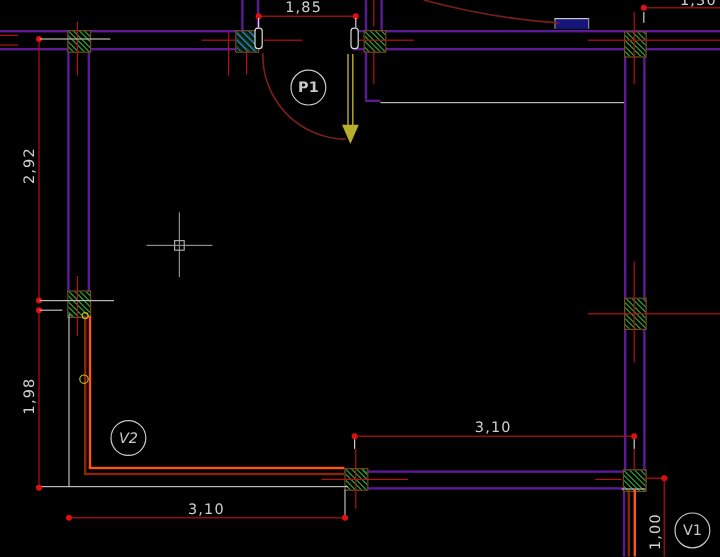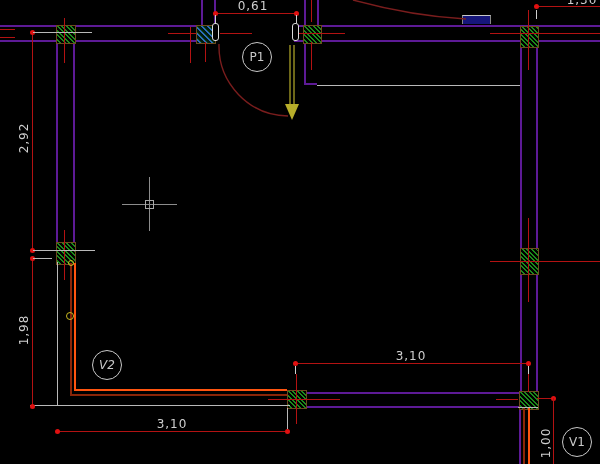--- a/index.html
+++ b/index.html
@@ -98,21 +98,21 @@
     <div class="hl red thin" style="left:268px;top:399px;width:72px;"></div>
     <div class="vl red" style="left:296px;top:374px;height:50px;width:1px;"></div>
     <div class="hl red thin" style="left:496px;top:399px;width:22px;"></div>
     <div class="vl red" style="left:528px;top:374px;height:18px;width:1px;"></div>
   </div>
 
   <div class="grp">
     <div class="jamb" style="left:212px;top:23px;"></div>
     <div class="jamb" style="left:292px;top:23px;"></div>
     <div class="stop"></div>
-    <div class="tag" style="left:242px;top:42px;">
+    <div class="tag" style="left:242px;top:58px;font-weight:bold;">
       <span>P1</span>
     </div>
   </div>
 
   <div class="grp">
     <div class="vl wdark" style="left:70px;top:263px;height:132px;"></div>
     <div class="hl wdark" style="left:70px;top:394px;width:217px;"></div>
     <div class="vl worg" style="left:74px;top:263px;height:127px;"></div>
     <div class="hl worg" style="left:74px;top:389px;width:213px;"></div>
     <div class="greyv vl" style="left:57px;top:262px;height:144px;"></div>
@@ -131,21 +131,21 @@
     </div>
   </div>
 
   <div class="grp">
 
     <div class="hl red thin" style="left:215px;top:13px;width:81px;"></div>
     <div class="dot" style="left:215px;top:13px;"></div>
     <div class="dot" style="left:296px;top:13px;"></div>
     <div class="tick" style="left:215px;top:15px;height:8px;"></div>
     <div class="tick" style="left:296px;top:15px;height:8px;"></div>
-    <div class="dimtxt" style="left:222px;top:-1px;width:62px;">0,61</div>
+    <div class="dimtxt" style="left:222px;top:-1px;width:62px;">1,85</div>
 
     <div class="hl red thin" style="left:536px;top:6px;width:64px;"></div>
     <div class="dot" style="left:536px;top:6px;"></div>
     <div class="tick" style="left:536px;top:10px;height:9px;"></div>
     <div class="dimtxt" style="left:562px;top:-7px;width:40px;">1,30</div>
 
     <div class="vl red" style="left:32px;top:32px;height:218px;width:1px;"></div>
     <div class="dot" style="left:32px;top:32px;"></div>
     <div class="dot" style="left:32px;top:250px;"></div>
     <div class="grey hl" style="left:33px;top:32px;width:59px;"></div>

